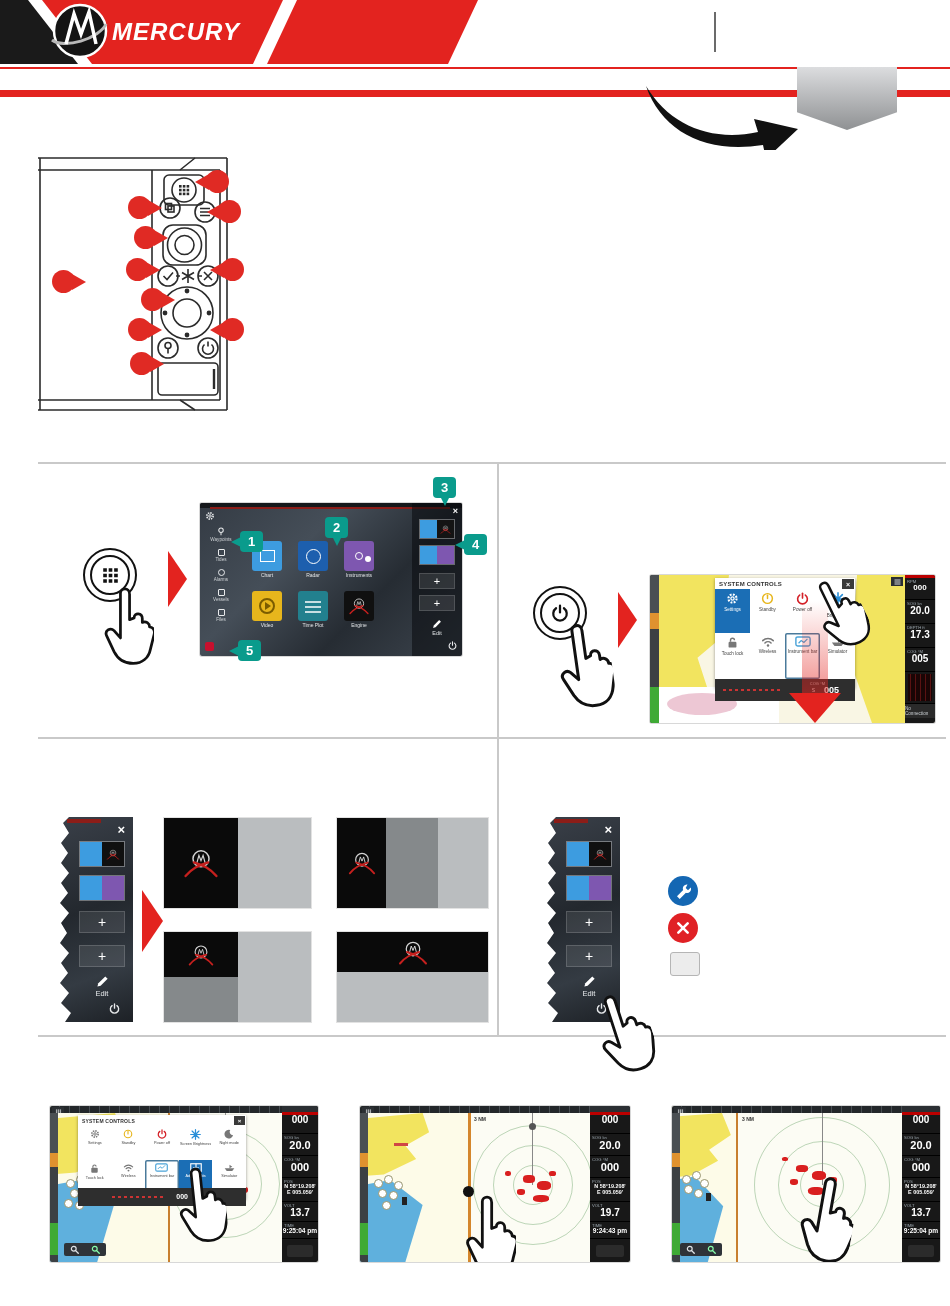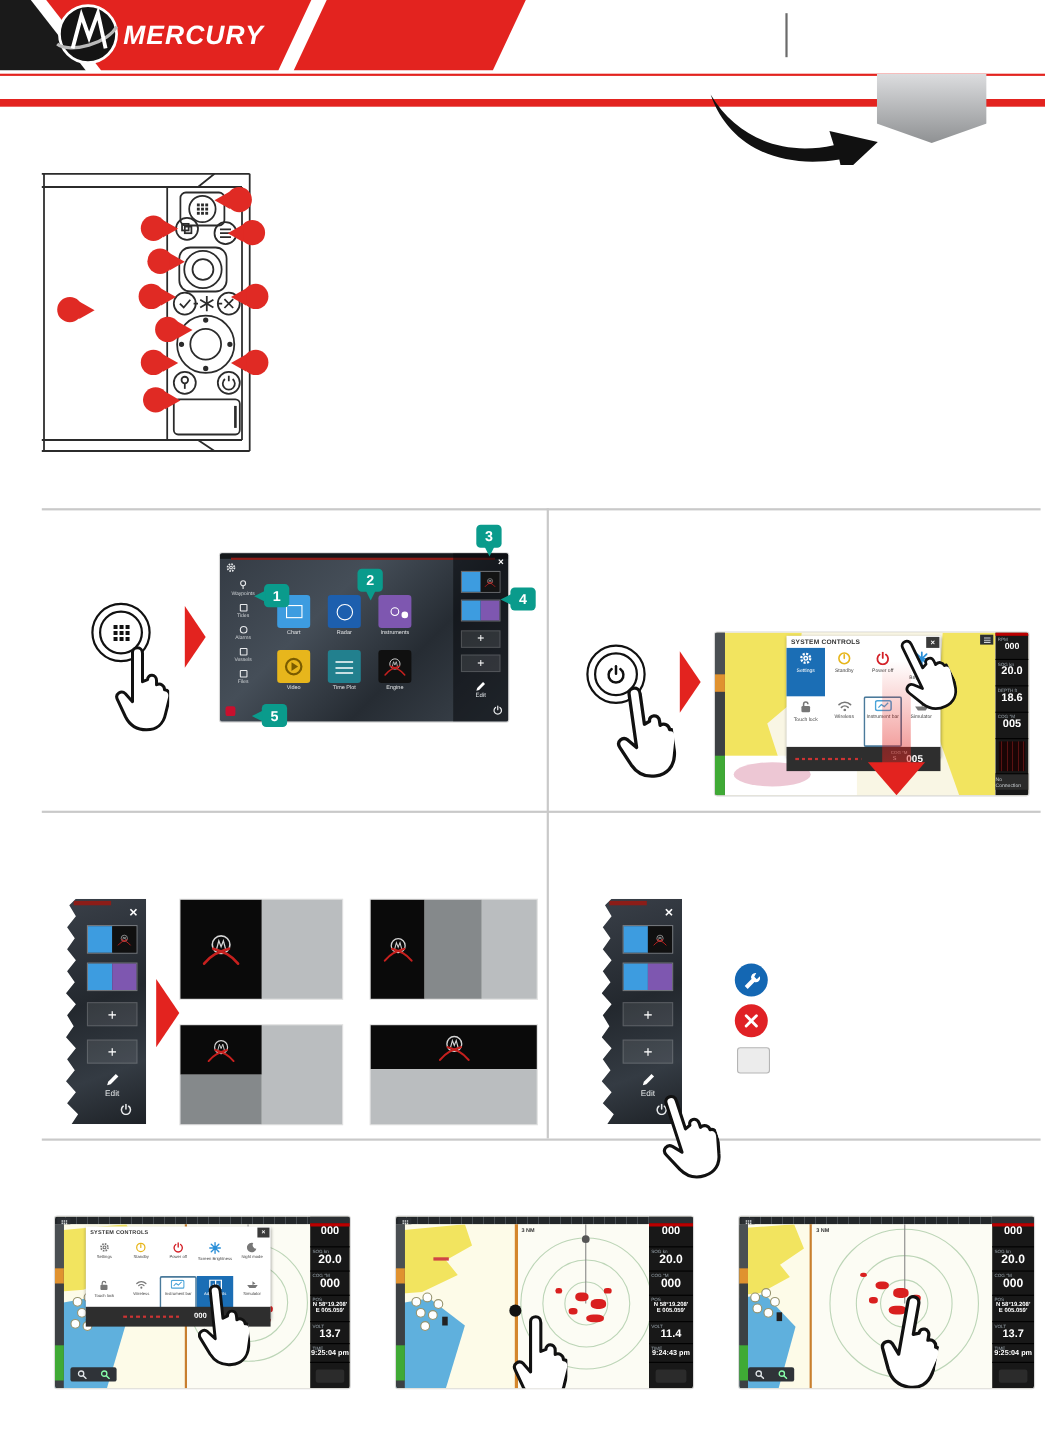--- a/index.html
+++ b/index.html
@@ -502,21 +502,21 @@
         <div style="height:3px;background:#b00"></div>
         <span class="iplabel">RPM</span>
         <span class="ipval" style="font-size:8px">000</span>
       </div>
       <div class="ipsec" style="height:24px">
           <span class="iplabel">SOG kn</span>
           <span class="ipval" style="font-size:10px">20.0</span>
         </div>
       <div class="ipsec" style="height:24px">
           <span class="iplabel">DEPTH ft</span>
-          <span class="ipval" style="font-size:10px">18.6</span>
+          <span class="ipval" style="font-size:10px">17.3</span>
         </div>
       <div class="ipsec" style="height:24px">
           <span class="iplabel">COG °M</span>
           <span class="ipval" style="font-size:10px">005</span>
         </div>
       <div class="ipsec" style="height:32px;padding:2px 3px">
           <div style="width:100%;height:100%;background:repeating-linear-gradient(90deg,#1a0505 0 2px,#5a1212 2px 3px,#1a0505 3px 5px)"></div>
         </div>
       <div style="height:14px;background:#2a2a2a;display:flex;align-items:center;justify-content:center;font-size:4.6px;color:#c9ced2">No Connection</div>
     </div>
@@ -854,21 +854,21 @@
           <span class="iplabel">COG °M</span>
           <span class="ipval" style="font-size:11px">000</span>
         </div>
       <div class="ipsec" style="height:24px">
           <span class="iplabel">POS</span>
         <span class="ipval" style="font-size:5.4px">N 58°19.208'</span>
         <span class="ipval" style="font-size:5.4px">E 005.059'</span>
         </div>
       <div class="ipsec" style="height:20px">
           <span class="iplabel">VOLT</span>
-          <span class="ipval" style="font-size:10px">11.4</span>
+          <span class="ipval" style="font-size:10px">19.7</span>
         </div>
       <div class="ipsec" style="height:17px">
           <span class="iplabel">TIME</span>
           <span class="ipval" style="font-size:6.6px">9:24:43 pm</span>
         </div>
       <div style="height:23px;display:flex;align-items:center;justify-content:center">
           <span style="width:28px;height:12px;background:#2b2b2b;border-radius:2px"></span>
         </div>
     </div>
   </div>

